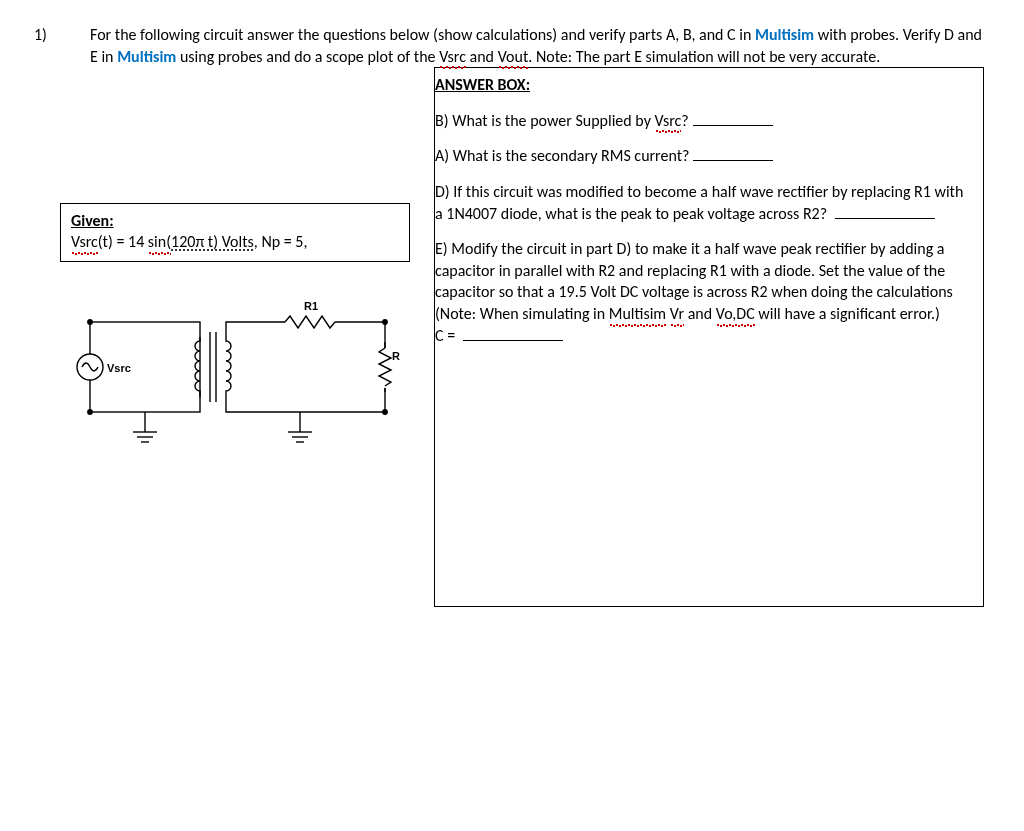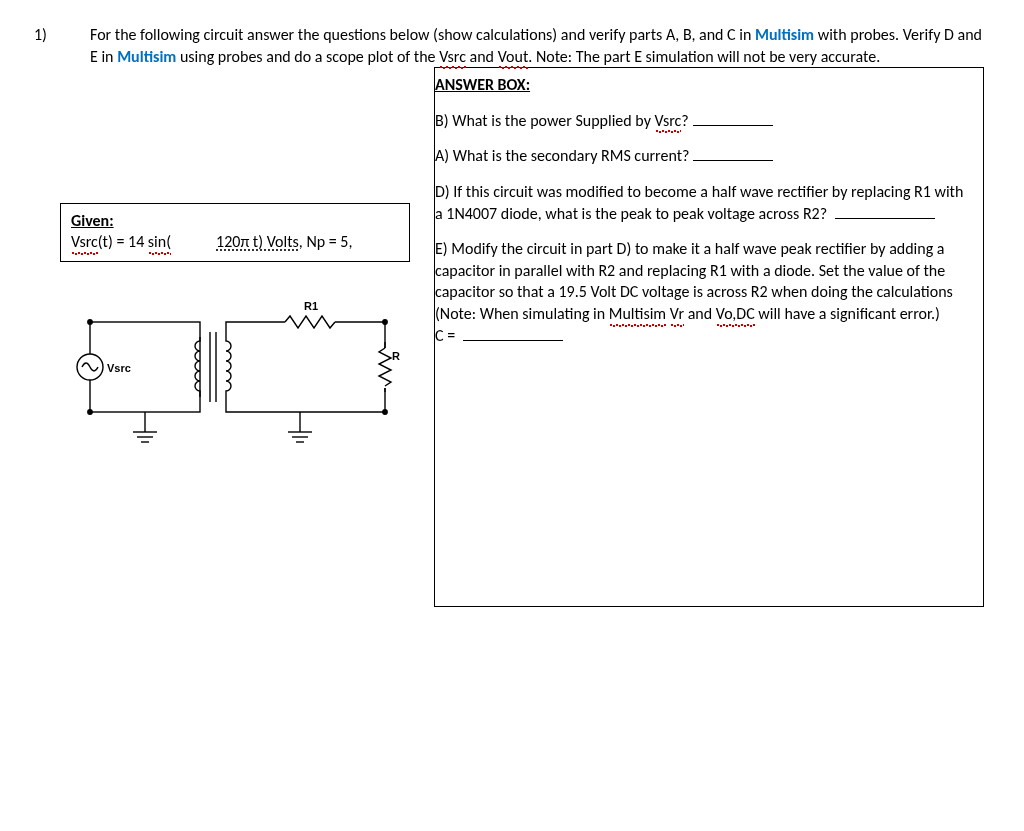--- a/index.html
+++ b/index.html
@@ -31,21 +31,21 @@
     position: absolute;
     left: 0; right: 0;
     bottom: -2px;
     height: 3px;
     background:
       radial-gradient(circle at 2px 1px, #c00 0.8px, transparent 1px),
       radial-gradient(circle at 5px 2px, #c00 0.8px, transparent 1px);
     background-size: 6px 3px;
     background-repeat: repeat-x;
   }
-  .dotted { text-decoration: underline dotted; text-underline-offset: 3px; margin-left: 45px; }
+  .dotted { text-decoration: underline dotted; text-underline-offset: 3px; }
   .columns {
     display: flex;
     align-items: center;
     gap: 24px;
   }
   .leftcol { flex: 0 0 350px; }
   .rightcol { flex: 1; }
   .given-box {
     border: 1.5px solid #000;
     padding: 6px 10px 8px 10px;

